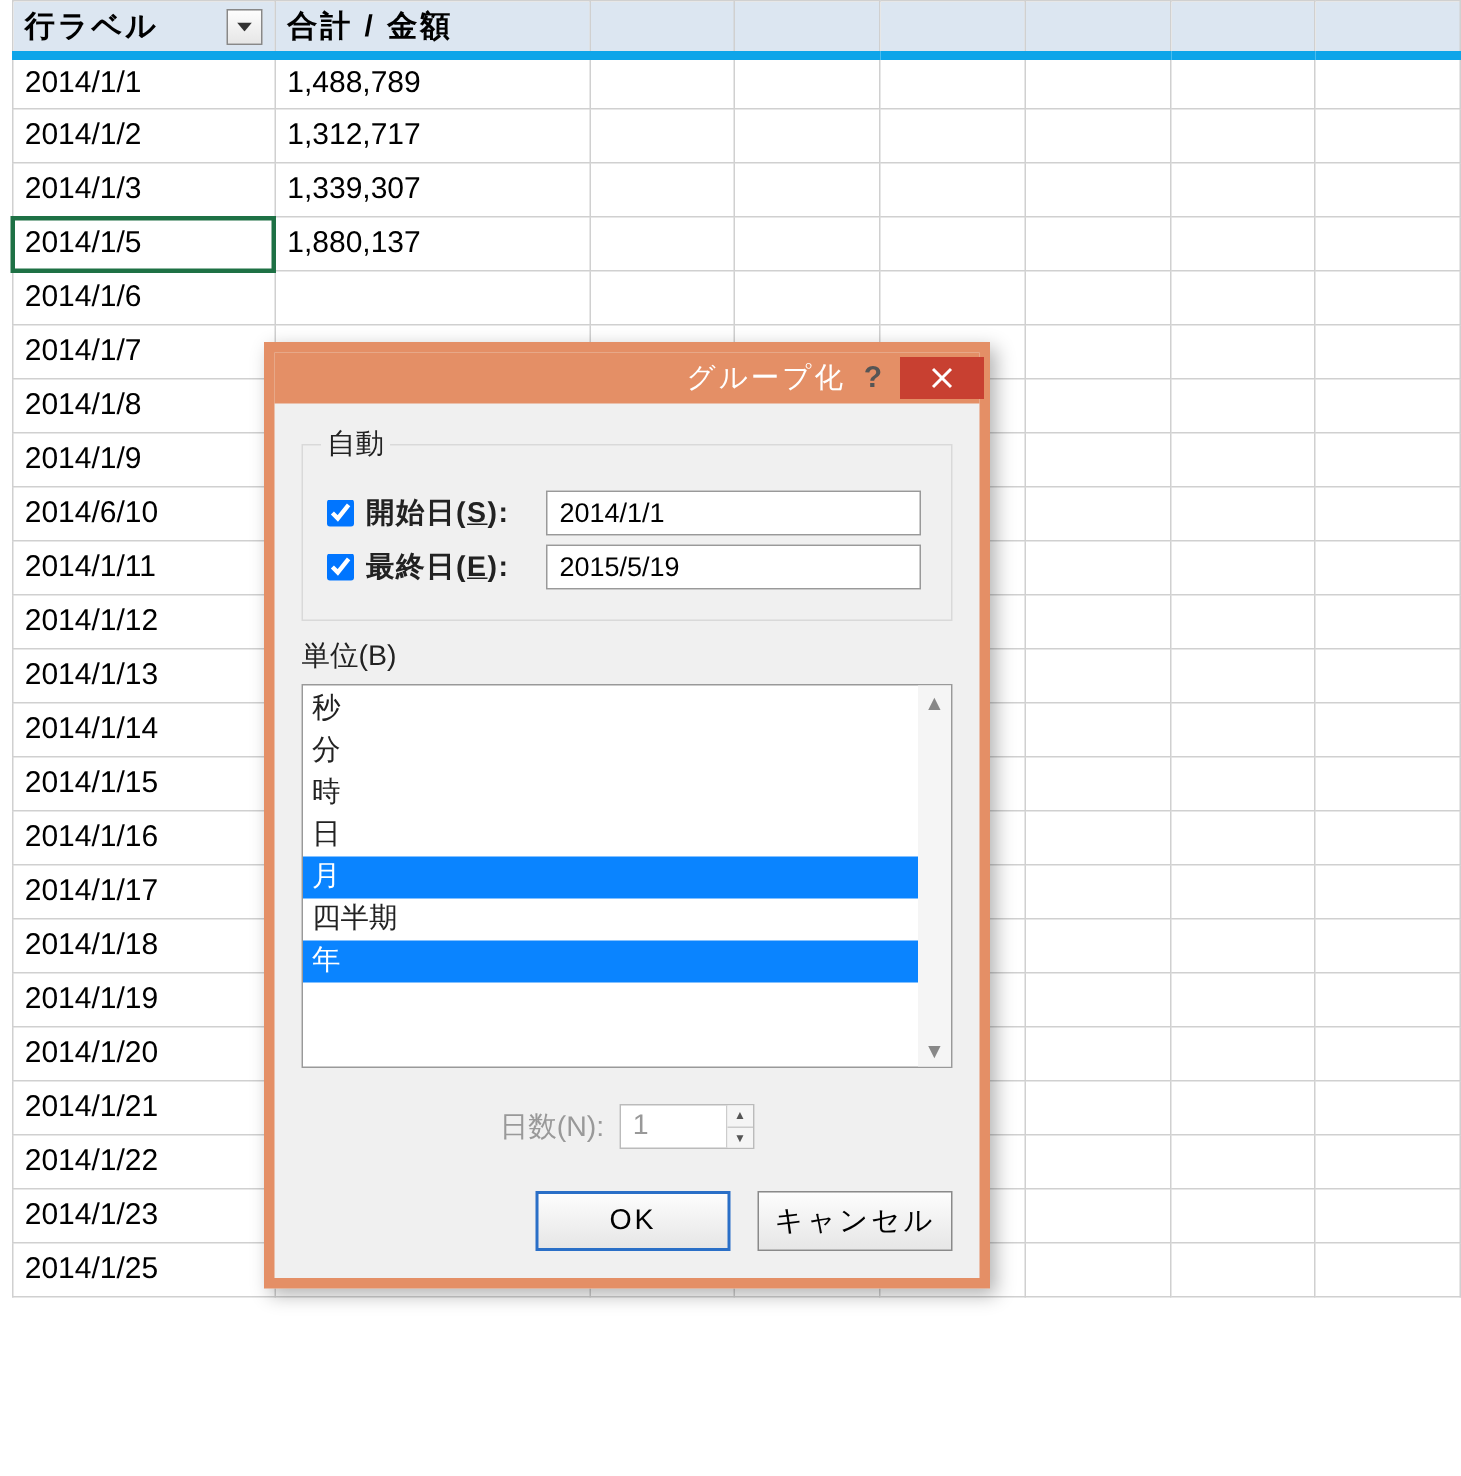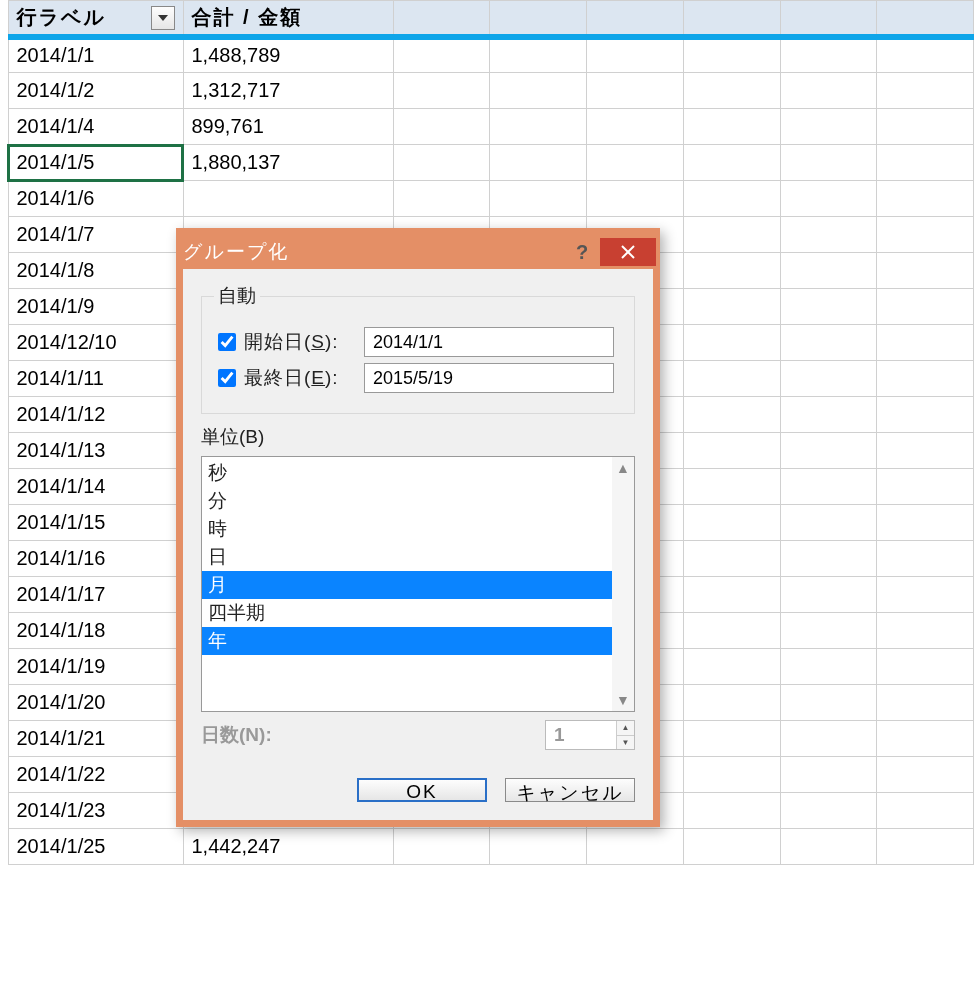--- a/index.html
+++ b/index.html
@@ -67,21 +67,21 @@
     background: #e48f66;
     height: 34px;
     display: flex;
     align-items: center;
     color: #fff;
     font-size: 19px;
     position: relative;
   }
   .titlebar .title {
     flex: 1;
-    text-align: left;
+    text-align: right;
     letter-spacing: 2px;
   }
   .titlebar .help {
     width: 36px;
     text-align: center;
     font-weight: bold;
     color: #555;
     font-size: 20px;
   }
   .titlebar .close {
@@ -108,21 +108,21 @@
   legend { padding: 0 4px; }
   .row {
     display: flex;
     align-items: center;
     margin: 6px 0;
   }
   .cb {
     width: 18px; height: 18px;
     margin-right: 8px;
   }
-  .lbl { width: 120px; letter-spacing: 1px; }
+  .lbl { width: 120px; letter-spacing: 1px; font-weight: bold; }
   .lbl .u { text-decoration: underline; }
   .txt {
     flex: 1;
     border: 1px solid #999;
     background: #fff;
     height: 30px;
     padding: 2px 8px;
     font-family: inherit;
     font-size: 18px;
   }
@@ -159,24 +159,23 @@
     padding: 4px 0;
   }
   .scrollcol .arrow {
     color: #888;
     font-size: 14px;
     line-height: 1;
   }
   .daysrow {
     display: flex;
     align-items: center;
-    justify-content: space-between;
-    margin-top: 8px;
+    justify-content: center;
+    margin-top: 24px;
     color: #999;
-    font-weight: bold;
   }
   .daysrow .dlabel { margin-right: 10px; }
   .spinner {
     display: flex;
     align-items: stretch;
     border: 1px solid #bbb;
     background: #fff;
     height: 30px;
   }
   .spinner .val {
@@ -201,21 +200,21 @@
   }
   .spinner .btns div:last-child{border-bottom:none;}
   .btnrow {
     display: flex;
     justify-content: flex-end;
     gap: 18px;
     margin-top: 28px;
   }
   .btn {
     min-width: 130px;
-    height: 24px;
+    height: 40px;
     border: 1px solid #8a8a8a;
     background: linear-gradient(#fdfdfd,#e6e6e6);
     font-family: inherit;
     font-size: 19px;
     letter-spacing: 2px;
   }
   .btn.default {
     border: 2px solid #2a6fc7;
   }
 </style>
@@ -274,22 +273,22 @@
         <td class="num">1,312,717</td>
         <td></td>
         <td></td>
         <td></td>
         <td></td>
         <td></td>
         <td></td>
       </tr>
       <tr>
         <td style="border: none;"></td>
-        <td>2014/1/4</td>
-        <td class="num">899,761</td>
+        <td>2014/1/3</td>
+        <td class="num">1,339,307</td>
         <td></td>
         <td></td>
         <td></td>
         <td></td>
         <td></td>
         <td></td>
       </tr>
       <tr>
         <td style="border: none;"></td>
         <td class="selected">2014/1/5</td>
@@ -340,21 +339,21 @@
         <td class="num"></td>
         <td></td>
         <td></td>
         <td></td>
         <td></td>
         <td></td>
         <td></td>
       </tr>
       <tr>
         <td style="border: none;"></td>
-        <td>2014/12/10</td>
+        <td>2014/6/10</td>
         <td class="num"></td>
         <td></td>
         <td></td>
         <td></td>
         <td></td>
         <td></td>
         <td></td>
       </tr>
       <tr>
         <td style="border: none;"></td>

